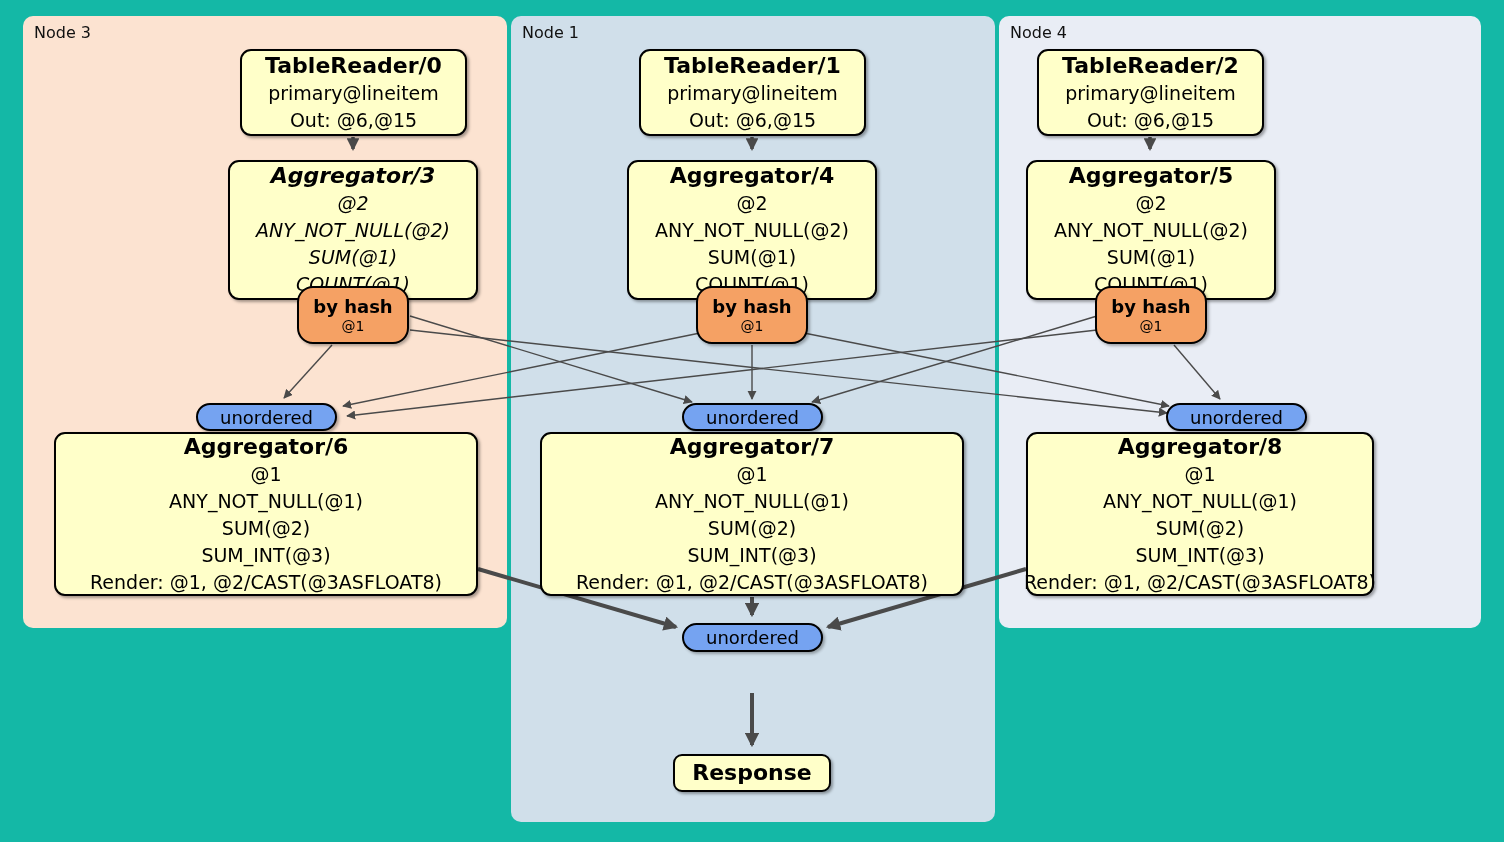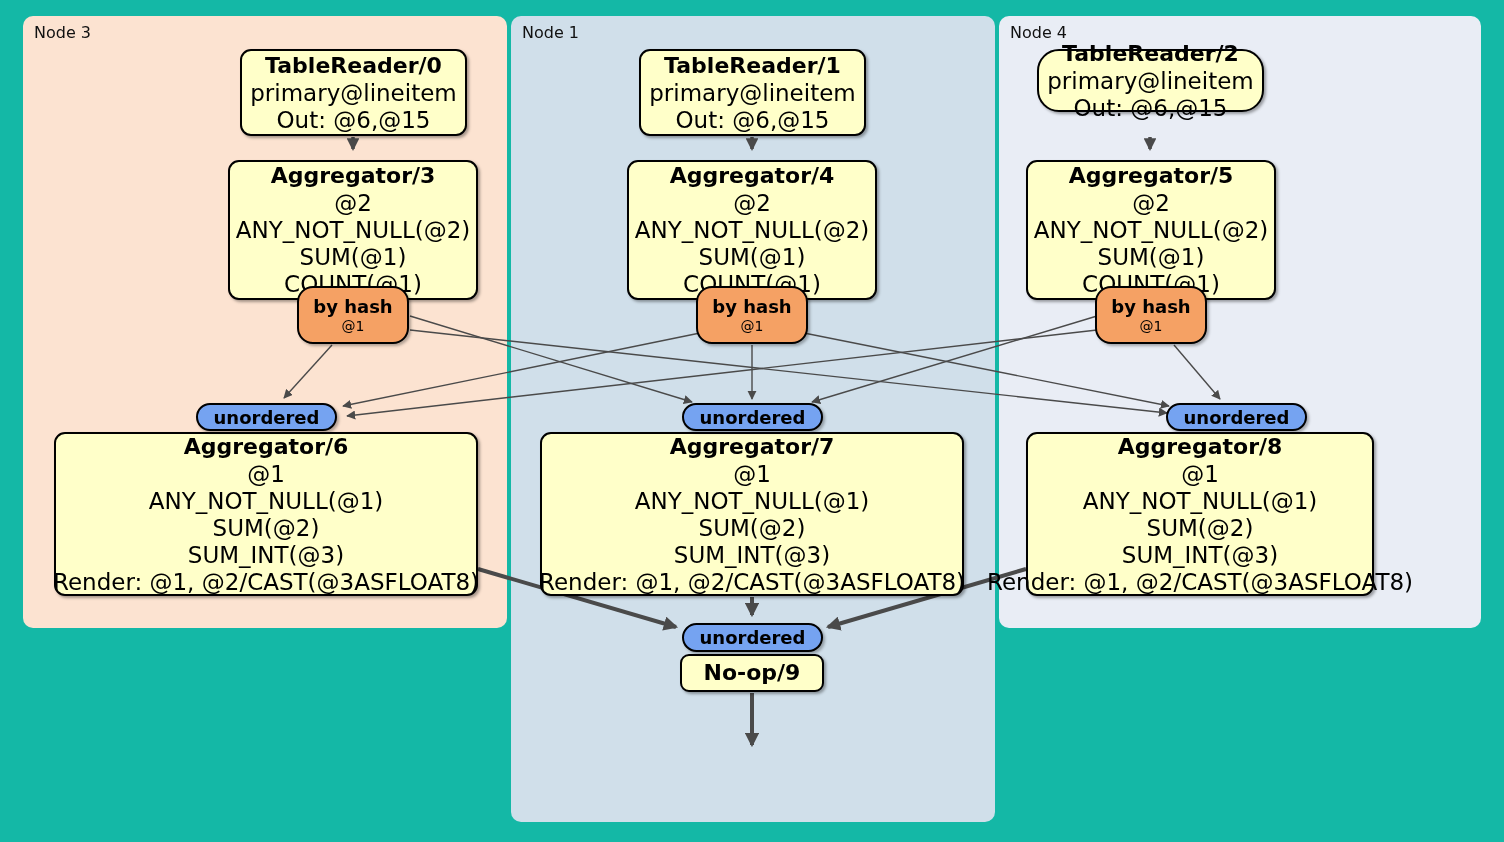--- a/index.html
+++ b/index.html
@@ -23,49 +23,49 @@
   .edge-thick { stroke:var(--edge,#4a4a4a); stroke-width:4;   fill:none; }
 
   .node-box {
     position:absolute; z-index:3;
     background:var(--processor-fill,#ffffc9);
     border:2px solid #000; border-radius:11px;
     display:flex; flex-direction:column; justify-content:center; align-items:center;
     text-align:left; box-shadow:2px 2px 3px rgba(0,0,0,0.35);
   }
   .box-title { font-weight:bold; font-size:22px; line-height:28px; white-space:nowrap; }
-  .box-line  { font-size:23px; line-height:27px; white-space:nowrap; }
+  .box-line  { font-size:19px; line-height:27px; white-space:nowrap; }
 
   .router {
     position:absolute; z-index:4;
     background:var(--router-fill,#f5a164);
     border:2px solid #000; border-radius:16px;
     display:flex; flex-direction:column; justify-content:center; align-items:center;
     text-align:center; box-shadow:2px 2px 3px rgba(0,0,0,0.3);
   }
   .router-title { font-weight:bold; font-size:18px; line-height:23px; }
   .router-sub   { font-size:14px; line-height:17px; }
 
   .stream {
     position:absolute; z-index:4;
     background:var(--stream-fill,#75a3f1);
     border:2px solid #000; border-radius:15px;
     display:flex; justify-content:center; align-items:center;
-    font-weight:bold; font-size:18px;
+    font-weight:normal; font-size:18px;
     box-shadow:2px 2px 3px rgba(0,0,0,0.3);
   }
 
   .small-box { border-radius:9px; }
   .small-box .box-title { font-size:22px; line-height:26px; }
 
   
   .tr0 { left:240px;  top:49px;  width:227px; height:87px; }
   .tr1 { left:639px;  top:49px;  width:227px; height:87px; }
-  .tr2 { left:1037px; top:49px;  width:227px; height:63px;border-radius:22px; }
-  .ag3 { left:228px;  top:160px; width:250px; height:140px; }
+  .tr2 { left:1037px; top:49px;  width:227px; height:87px; }
+  .ag3 { left:228px;  top:160px; width:250px; height:140px;font-style:italic; }
   .ag4 { left:627px;  top:160px; width:250px; height:140px; }
   .ag5 { left:1026px; top:160px; width:250px; height:140px; }
   .bh3 { left:297px;  top:286px; width:112px; height:58px; }
   .bh4 { left:696px;  top:286px; width:112px; height:58px; }
   .bh5 { left:1095px; top:286px; width:112px; height:58px; }
   .un6 { left:196px;  top:403px; width:141px; height:28px; }
   .un7 { left:682px;  top:403px; width:141px; height:28px; }
   .un8 { left:1166px; top:403px; width:141px; height:28px; }
   .ag6 { left:54px;   top:432px; width:424px; height:164px; }
   .ag7 { left:540px;  top:432px; width:424px; height:164px; }
@@ -200,17 +200,17 @@
     <div class="box-line">@1</div>
     <div class="box-line">ANY_NOT_NULL(@1)</div>
     <div class="box-line">SUM(@2)</div>
     <div class="box-line">SUM_INT(@3)</div>
     <div class="box-line">Render: @1, @2/CAST(@3ASFLOAT8)</div>
   </div>
 
   <div class="stream unf">
     <span>unordered</span>
   </div>
-  <div class="node-box small-box nop">
-    <div class="box-title">No-op/9</div>
+  <div class="node-box small-box rsp">
+    <div class="box-title">Response</div>
   </div>
 
 </div>
 
 </body></html>

